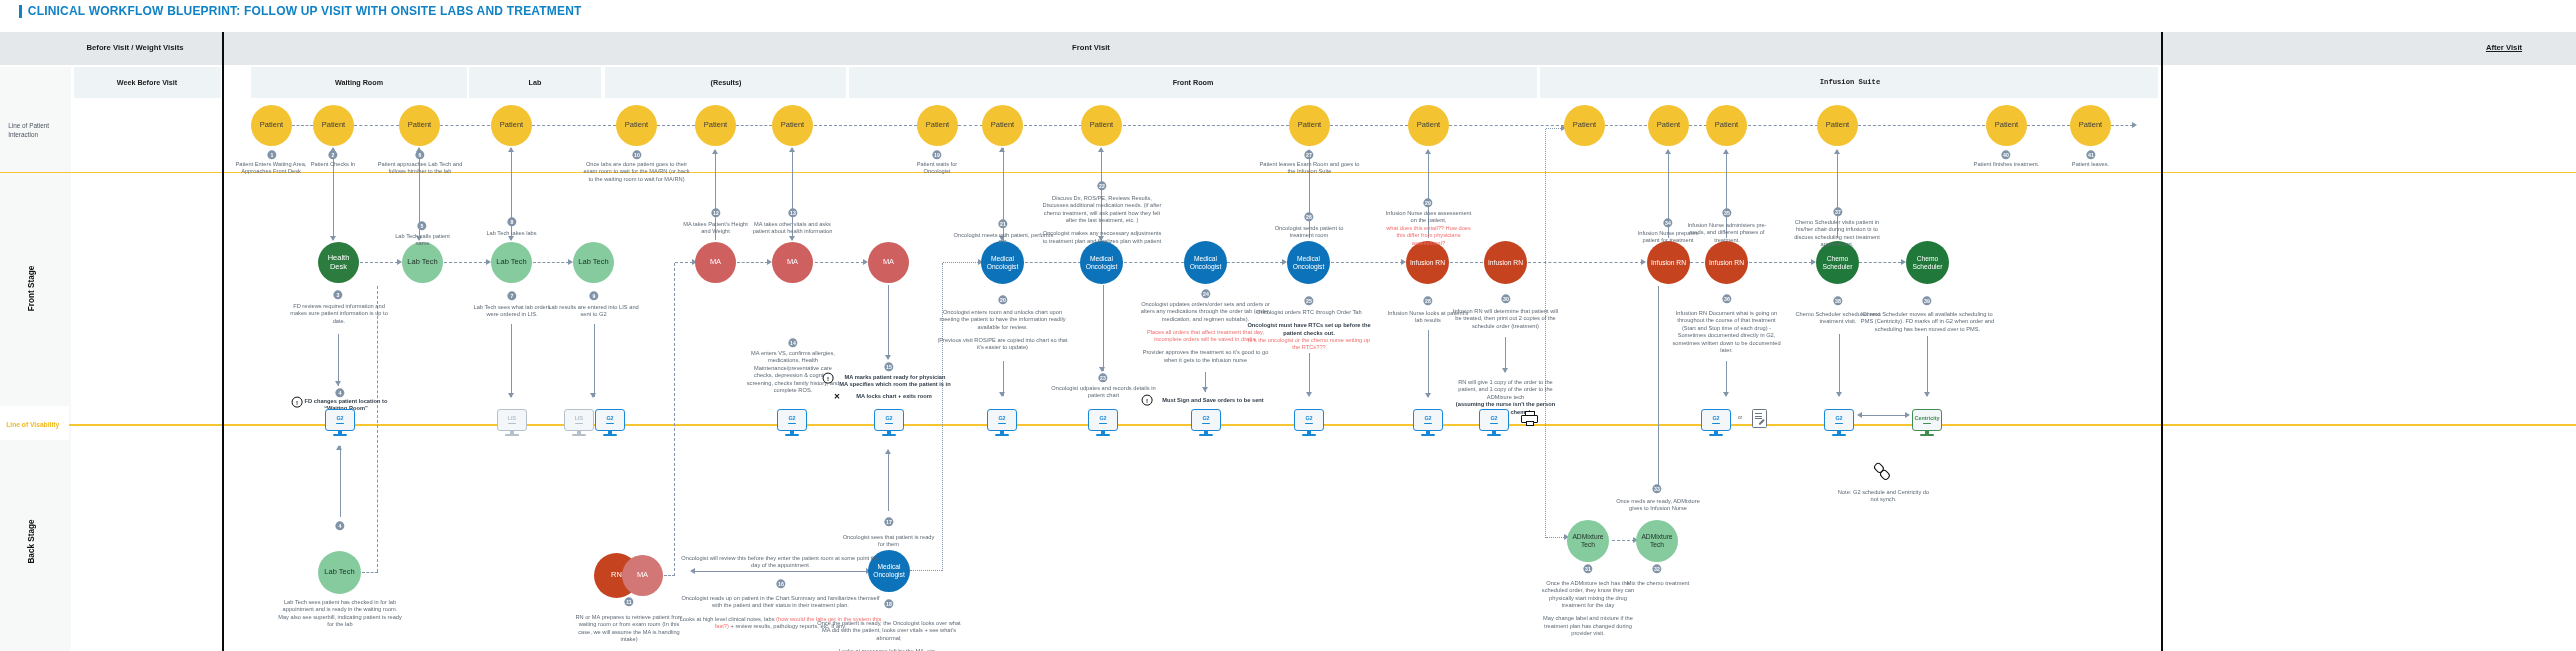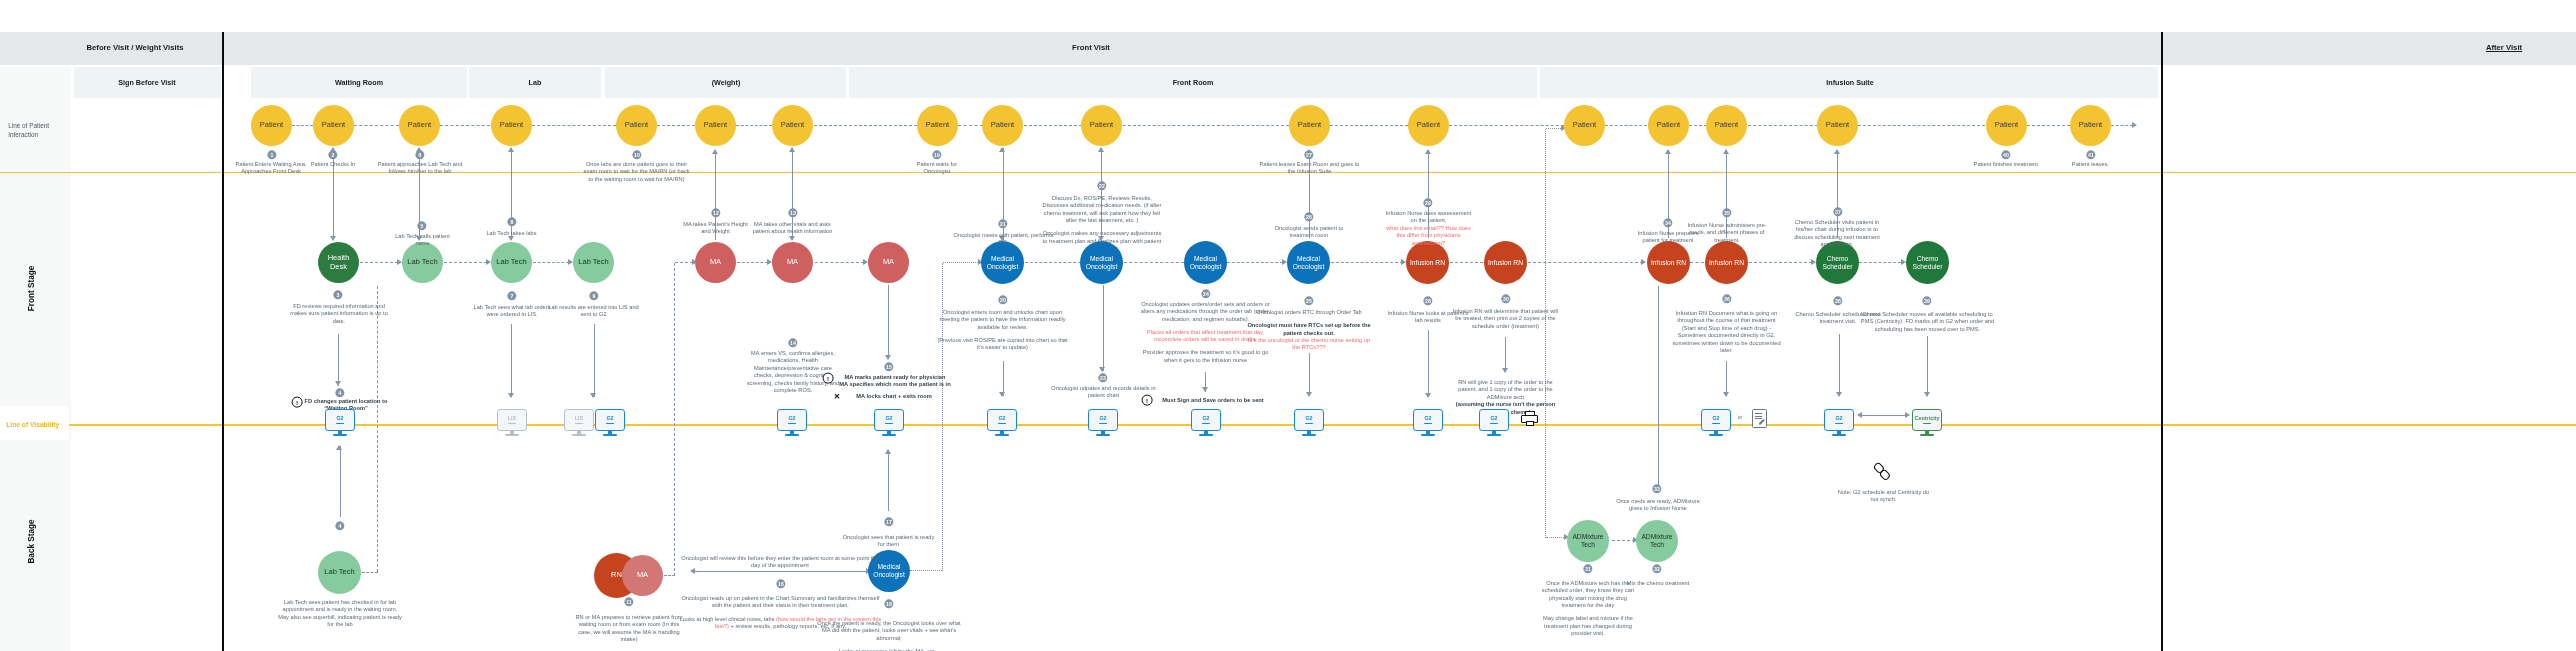--- a/index.html
+++ b/index.html
@@ -49,42 +49,46 @@
   .printer .po{position:absolute;left:4.6px;top:9.8px;width:6.2px;height:3.6px;border:1.3px solid #111;background:#fff;}
   .doc{position:absolute;width:13.4px;height:16.5px;border:1.3px solid #6c7683;border-radius:1.5px;background:#fff;}
   .doc i{position:absolute;left:2.1px;height:1px;background:#6c7683;width:7.2px;}
   .doc .pen{position:absolute;width:7.2px;height:1.5px;background:#6c7683;transform:rotate(-45deg);left:4.6px;top:11.3px;border-radius:1px;}
   .chain{position:absolute;width:8.2px;height:5.7px;border:1.8px solid #101010;border-radius:3.6px;}
 </style>
 </head>
 <body>
 
 <div id="stage">
+  <div class="title-wrap">
+    <div class="title-bar"></div>
+    <div class="title-text">CLINICAL WORKFLOW BLUEPRINT: FOLLOW UP VISIT WITH ONSITE LABS AND TREATMENT</div>
+  </div>
   <div class="phase-band"></div>
   <div class="sidebar"></div>
   <div class="rail-small" style="top:122px;">Line of Patient Interaction</div>
   <div class="rail-rot" style="left:5.2px;top:284px;width:52px;text-align:center;">Front Stage</div>
   <div class="rail-rot" style="left:5.2px;top:537px;width:52px;text-align:center;">Back Stage</div>
 <div class="yline" style="top: 172px; height: 1.3px;"></div>
     <div class="yline" style="top: 424px; height: 2.1px;"></div>
     <div class="phase-label" style="left: 135px;">Before Visit / Weight Visits</div>
     <div class="phase-label" style="left: 1091px;">Front Visit</div>
     <div class="phase-label" style="left: 2504px; text-decoration: underline;">After Visit</div>
     <div class="stage-box" style="left: 74px; width: 147px;"></div>
-    <div class="stage-label" style="left: 147px;">Sign Before Visit</div>
+    <div class="stage-label" style="left: 147px;">Week Before Visit</div>
     <div class="stage-box" style="left: 251px; width: 216px;"></div>
     <div class="stage-label" style="left: 359px;">Waiting Room</div>
     <div class="stage-box" style="left: 469px; width: 132px;"></div>
     <div class="stage-label" style="left: 535px;">Lab</div>
     <div class="stage-box" style="left: 605px; width: 241px;"></div>
-    <div class="stage-label" style="left: 726px;">(Weight)</div>
+    <div class="stage-label" style="left: 726px;">(Results)</div>
     <div class="stage-box" style="left: 849px; width: 688px;"></div>
     <div class="stage-label" style="left: 1193px;">Front Room</div>
     <div class="stage-box" style="left: 1540px; width: 618px;"></div>
-    <div class="stage-label" style="left: 1850px;">Infusion Suite</div>
+    <div class="stage-label" style="left: 1850px; font-family: Liberation Mono, monospace;">Infusion Suite</div>
     <div class="seg" style="left: 292px; top: 125px; width: 20.6px; border-top: 1px dashed rgb(130, 149, 170);"></div>
     <div class="seg" style="left: 354px; top: 125px; width: 45px; border-top: 1px dashed rgb(130, 149, 170);"></div>
     <div class="seg" style="left: 440px; top: 125px; width: 50px; border-top: 1px dashed rgb(130, 149, 170);"></div>
     <div class="seg" style="left: 532px; top: 125px; width: 84px; border-top: 1px dashed rgb(130, 149, 170);"></div>
     <div class="seg" style="left: 657px; top: 125px; width: 38px; border-top: 1px dashed rgb(130, 149, 170);"></div>
     <div class="seg" style="left: 736px; top: 125px; width: 36px; border-top: 1px dashed rgb(130, 149, 170);"></div>
     <div class="seg" style="left: 814px; top: 125px; width: 103px; border-top: 1px dashed rgb(130, 149, 170);"></div>
     <div class="seg" style="left: 958px; top: 125px; width: 25px; border-top: 1px dashed rgb(130, 149, 170);"></div>
     <div class="seg" style="left: 1024px; top: 125px; width: 58px; border-top: 1px dashed rgb(130, 149, 170);"></div>
     <div class="seg" style="left: 1123px; top: 125px; width: 166px; border-top: 1px dashed rgb(130, 149, 170);"></div>

